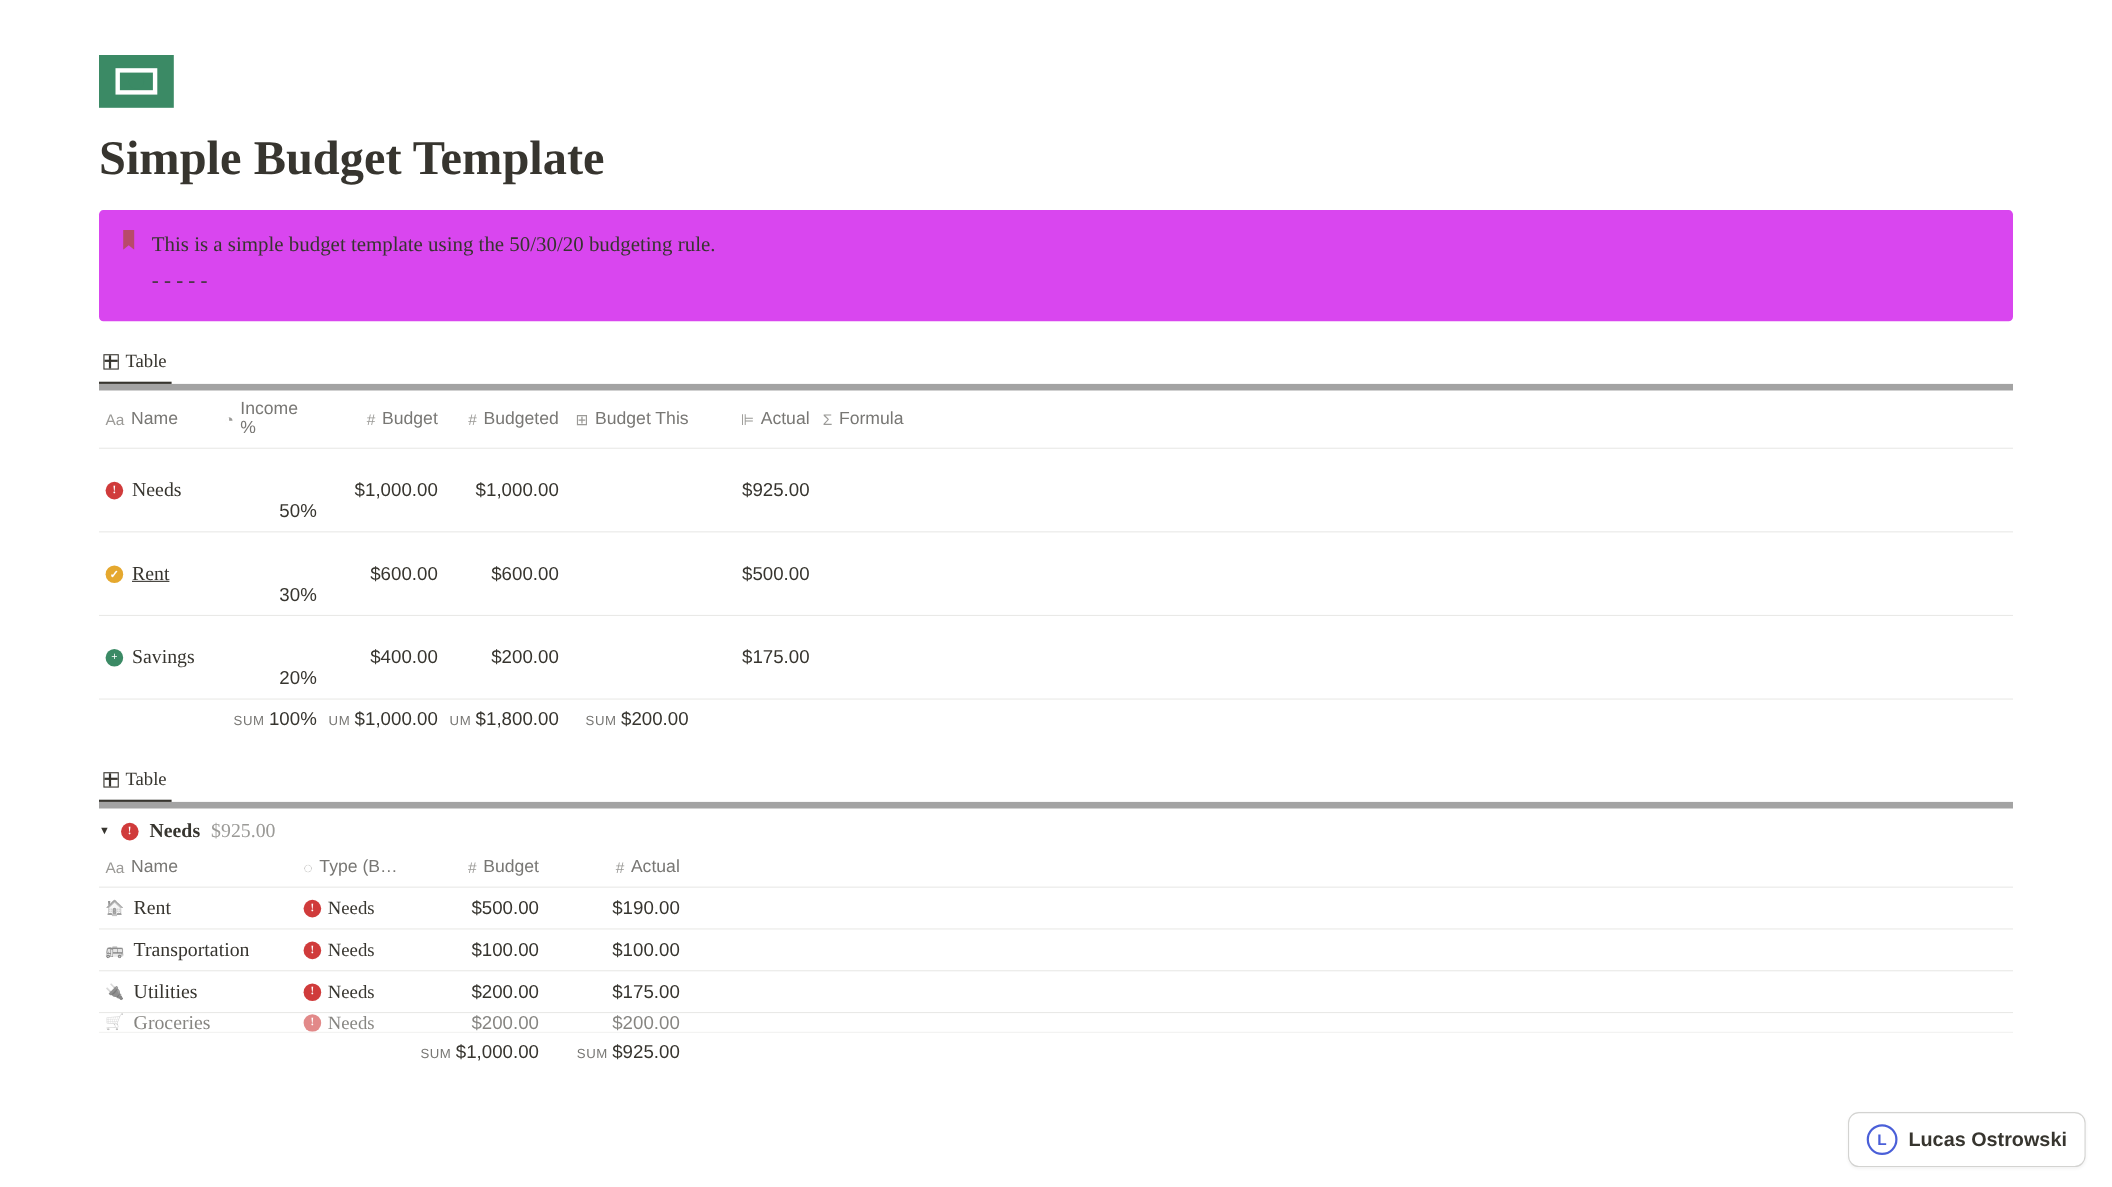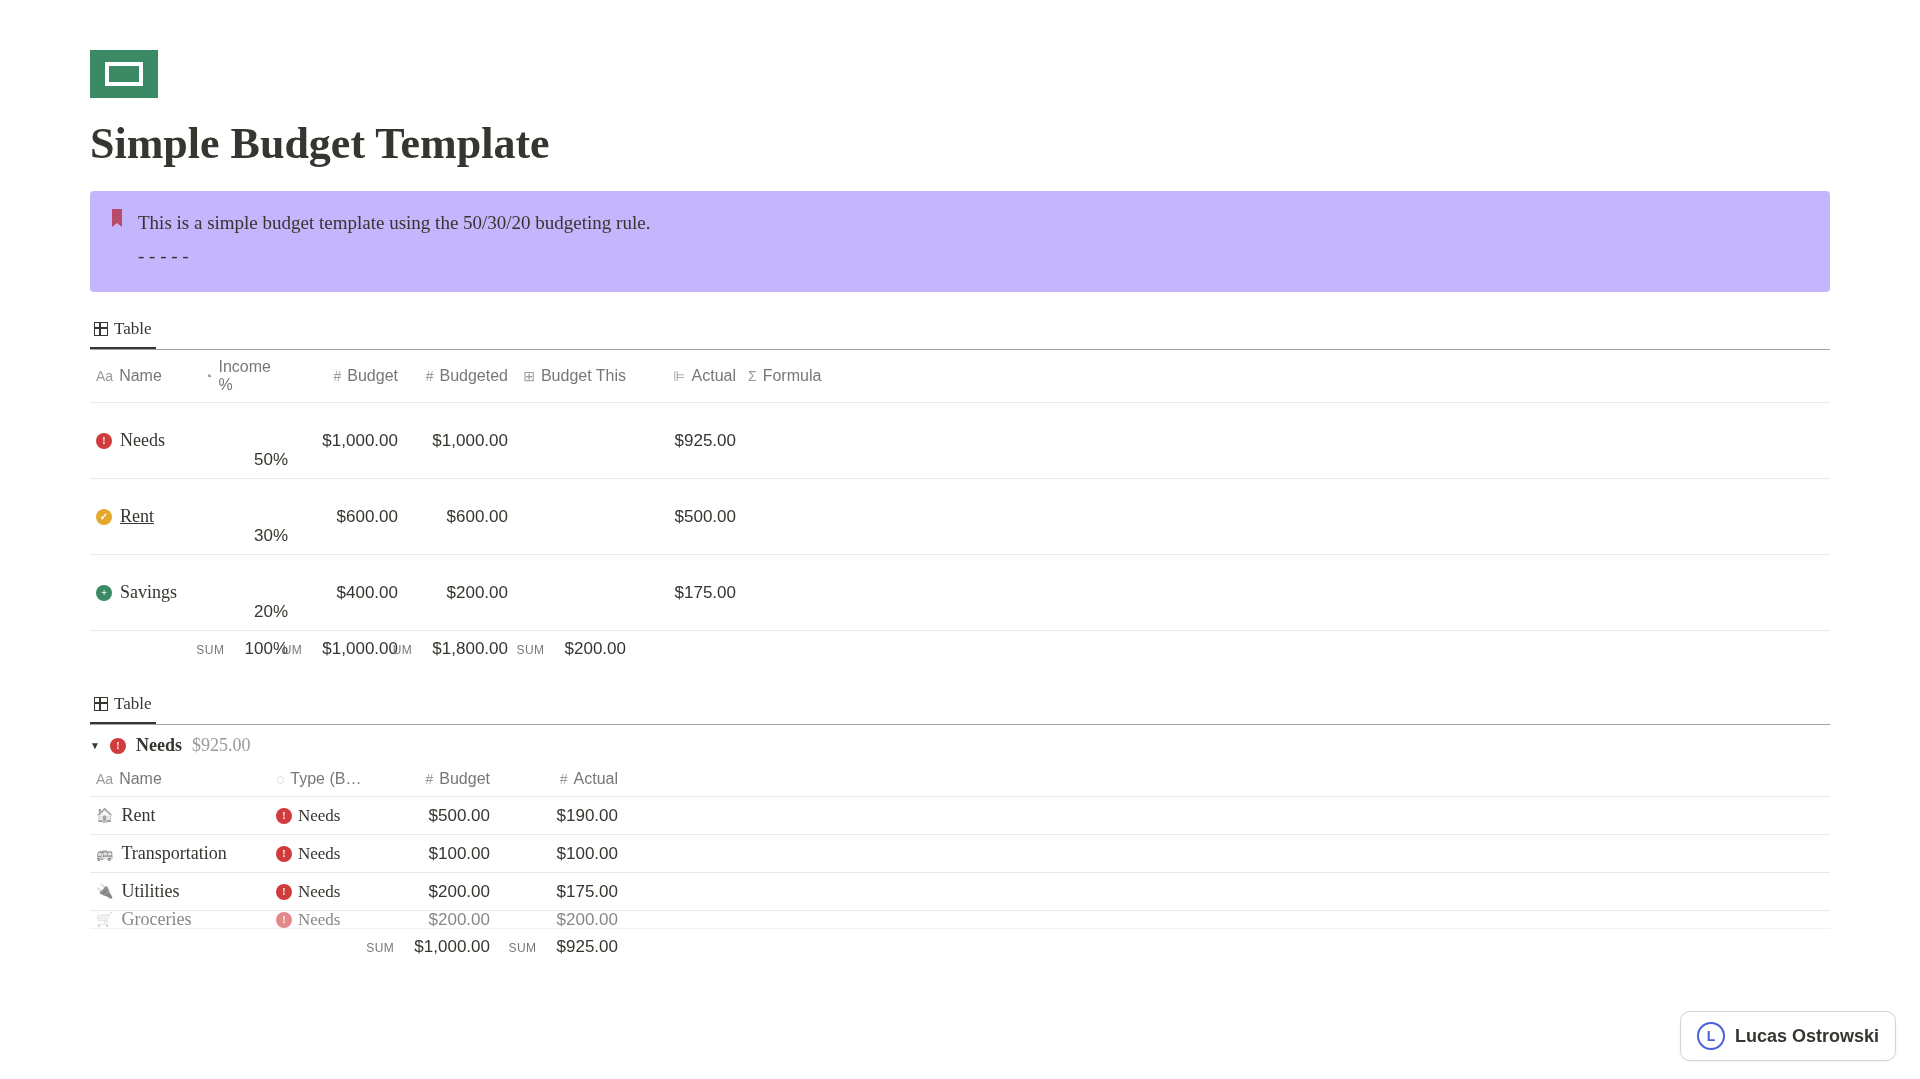--- a/index.html
+++ b/index.html
@@ -31,38 +31,38 @@
   height: 14px;
   border-radius: 50%;
   background: #3b8a65;
 }
 h1 {
   font-size: 44px;
   font-weight: 700;
   margin-bottom: 22px;
 }
 .callout {
-  background: #c4b5fd;
+  background: #d946ef;
   padding: 18px 20px;
   border-radius: 4px;
   display: flex;
   gap: 14px;
   margin-bottom: 18px;
 }
 .bookmark-icon {
   color: #b84a6a;
   font-size: 18px;
   line-height: 1.4;
 }
 .callout-content { font-size: 19px; line-height: 1.5; }
 .callout-content .dashes { margin: 4px 0; }
 
 .tab-row {
   display: flex;
-  border-bottom: 1px solid #a3a3a3;
+  border-bottom: 6px solid #a3a3a3;
   margin-top: 21px;
 }
 .tab {
   display: flex;
   align-items: center;
   gap: 6px;
   padding: 6px 4px 8px;
   border-bottom: 2px solid #37352f;
   font-size: 17px;
 }
@@ -114,21 +114,21 @@
 .cell-budgetleft { width: 118px; text-align: right; }
 .cell-actual { width: 110px; text-align: right; }
 
 .sum-row {
   display: flex;
   padding: 8px 0;
   font-size: 17px;
   font-family: -apple-system, BlinkMacSystemFont, "Segoe UI", sans-serif;
 }
 .sum-label { font-size: 12px; letter-spacing: 0.5px; color: #787774; margin-right: 4px; text-transform: uppercase; }
-.sum-cell { display: flex; align-items: baseline; justify-content: flex-end; gap: 16px; padding: 0 6px; }
+.sum-cell { display: flex; align-items: baseline; justify-content: flex-end; gap: 0; padding: 0 6px; }
 
 .group-header {
   display: flex;
   align-items: center;
   gap: 10px;
   padding: 10px 0 6px;
   font-size: 18px;
   font-family: ui-serif, Georgia, serif;
 }
 .triangle-down { font-size: 10px; color: #37352f; }

